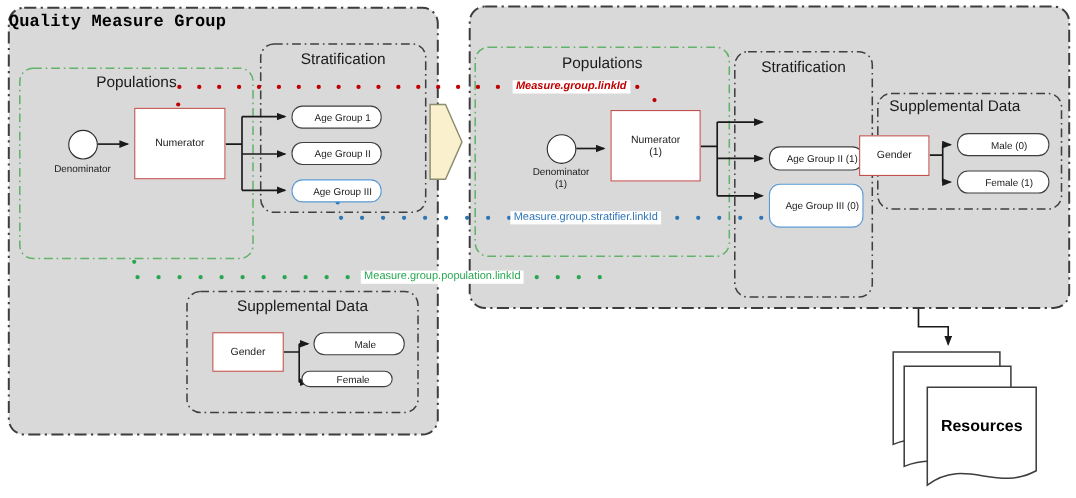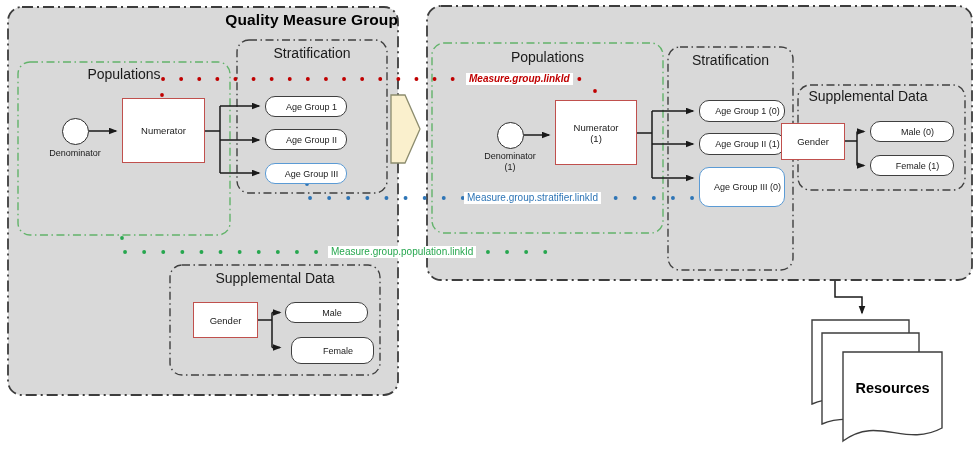--- a/index.html
+++ b/index.html
@@ -1,20 +1,20 @@
 <!DOCTYPE html>
 <html><head>
 <meta charset="utf-8">
 <style>
   html,body{margin:0;padding:0;background:#fff;}
   .canvas{position:relative;width:978px;height:453px;background:#fff;
           font-family:"Liberation Sans",sans-serif;overflow:hidden;}
   .canvas svg{position:absolute;left:0;top:0;z-index:0;}
   .abs{position:absolute;z-index:2;}
-  .title{font-weight:bold;font-size:15.5px;color:#000;text-align:right;letter-spacing:.1px;}
+  .title{font-weight:bold;font-size:15.5px;color:#000;text-align:left;letter-spacing:.1px;font-family:Liberation Mono, monospace;}
   .sec-label{font-size:14px;color:#1a1a1a;text-align:center;}
   .node{position:absolute;z-index:2;background:#fff;display:flex;flex-direction:column;
         align-items:center;justify-content:center;text-align:center;color:#1a1a1a;box-sizing:border-box;}
   .rect-red{border:1.6px solid #C0504D;font-size:9.5px;}
   .pill{border:1.4px solid #3f3f3f;border-radius:10px;font-size:9px;padding-left:11px;}
   .pill-blue{border-color:#5B9BD5;}
   .circle{border:1.6px solid #2b2b2b;border-radius:50%;}
   .small-label{font-size:9px;line-height:11px;text-align:center;color:#1a1a1a;}
   .link-text{font-size:10px;background:#fff;padding:0 3px;white-space:nowrap;line-height:12px;}
   .link-red{color:#C00000;font-style:italic;font-weight:600;}
@@ -98,39 +98,38 @@
 
   <div class="node rect-red" style="left:122px;top:98px;width:83px;height:65px;">Numerator</div>
 
   <div class="node pill" style="left:265px;top:96px;width:82px;height:21px;">Age Group 1</div>
   <div class="node pill" style="left:265px;top:129px;width:82px;height:21px;">Age Group II</div>
   <div class="node pill pill-blue" style="left:265px;top:163px;width:82px;height:21px;">Age Group III</div>
 
   <div class="abs sec-label" style="left:170px;top:270px;width:210px;">Supplemental Data</div>
   <div class="node rect-red" style="left:193px;top:302px;width:65px;height:36px;">Gender</div>
   <div class="node pill" style="left:285px;top:302px;width:83px;height:21px;border-radius:10px;">Male</div>
-  <div class="node pill" style="left:291px;top:337px;width:83px;height:27px;">Female</div>
+  <div class="node pill" style="left:274px;top:337px;width:83px;height:15px;">Female</div>
 
   <div class="abs sec-label" style="left:432px;top:49px;width:231px;">Populations</div>
   <div class="abs link-text link-red" style="left:466px;top:73px;">Measure.group.linkId</div>
 
   <div class="node circle" style="left:497px;top:122px;width:27px;height:27px;"></div>
   <div class="abs small-label" style="left:460px;top:151px;width:100px;">
     <span style="display:block;">Denominator</span>
     <span style="display:block;">(1)</span>
   </div>
 
   <div class="node rect-red" style="left:555px;top:100px;width:82px;height:65px;">
     <span style="display:block;">Numerator</span>
     <span style="display:block;">(1)</span>
   </div>
 
   <div class="abs sec-label" style="left:668px;top:52px;width:125px;">Stratification</div>
 
-  <div class="node pill" style="left:699px;top:100px;width:86px;height:22px;">Age Group 1 (0)</div>
   <div class="node pill" style="left:699px;top:133px;width:86px;height:22px;">Age Group II (1)</div>
   <div class="node pill pill-blue" style="left:699px;top:167px;width:86px;height:40px;">Age Group III (0)</div>
 
   <div class="abs sec-label" style="left:798px;top:88px;width:140px;">Supplemental Data</div>
   <div class="node rect-red" style="left:781px;top:123px;width:64px;height:37px;">Gender</div>
   <div class="node pill" style="left:870px;top:121px;width:84px;height:21px;">Male (0)</div>
   <div class="node pill" style="left:870px;top:155px;width:84px;height:21px;">Female (1)</div>
 
   <div class="abs link-text link-blue" style="left:464px;top:192px;">Measure.group.stratifier.linkId</div>
   <div class="abs link-text link-green" style="left:328px;top:246px;">Measure.group.population.linkId</div>

